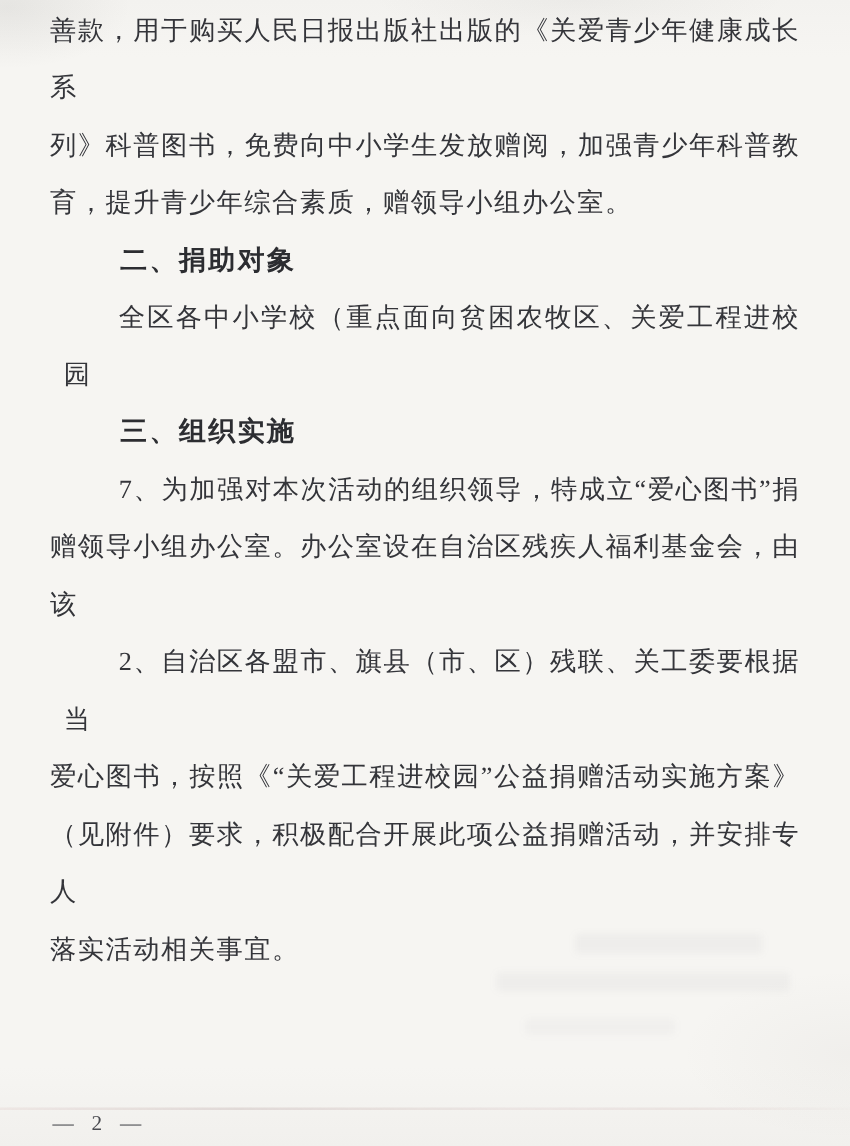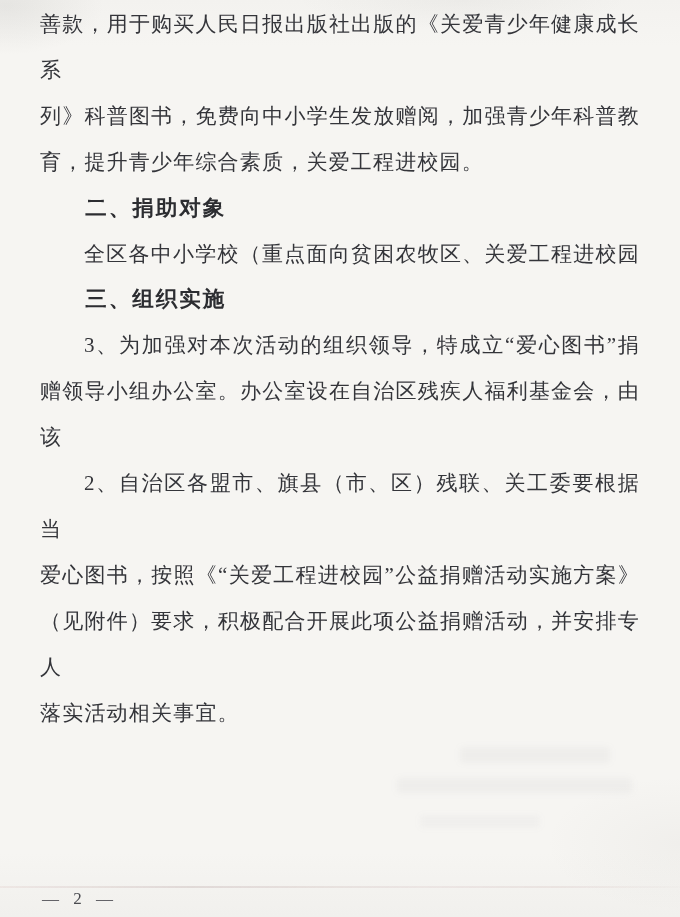--- a/index.html
+++ b/index.html
@@ -32,20 +32,21 @@
     letter-spacing: 1.2px;
     text-rendering: optimizeLegibility;
   }
   .line.just {
     text-align: justify;
     text-align-last: justify;
     text-justify: inter-character;
   }
   .line.indent {
     text-indent: 2.1em;
+    margin-left: 11px;
   }
   .line.heading {
     font-family: "Liberation Sans", "DejaVu Sans", sans-serif;
     font-weight: 700;
     letter-spacing: 2px;
     color: #2c2d31;
     font-size: 21.5px;
   }
   .pageno {
     position: absolute;
@@ -80,25 +81,25 @@
   .g2 { right: 48px;  top: 778px; width: 235px; height: 15px; }
   .g3 { right: 140px; top: 815px; width: 120px; height: 13px; background: rgba(105,110,130,0.04); }
 </style>
 </head>
 <body>
 
 <div class="page">
   <div class="content" id="doc-body">
       <div class="line just">善款，用于购买人民日报出版社出版的《关爱青少年健康成长系</div>
       <div class="line just">列》科普图书，免费向中小学生发放赠阅，加强青少年科普教</div>
-      <div class="line">育，提升青少年综合素质，关爱工程进校园。</div>
+      <div class="line">育，提升青少年综合素质，赠领导小组办公室。</div>
       <div class="line heading indent">二、捐助对象</div>
       <div class="line indent just">全区各中小学校（重点面向贫困农牧区、关爱工程进校园</div>
       <div class="line heading indent">三、组织实施</div>
-      <div class="line indent just">3、为加强对本次活动的组织领导，特成立“爱心图书”捐</div>
+      <div class="line indent just">7、为加强对本次活动的组织领导，特成立“爱心图书”捐</div>
       <div class="line just">赠领导小组办公室。办公室设在自治区残疾人福利基金会，由该</div>
       <div class="line indent just">2、自治区各盟市、旗县（市、区）残联、关工委要根据当</div>
       <div class="line just">爱心图书，按照《“关爱工程进校园”公益捐赠活动实施方案》</div>
       <div class="line just">（见附件）要求，积极配合开展此项公益捐赠活动，并安排专人</div>
       <div class="line">落实活动相关事宜。</div>
     </div>
 
   <div class="ghost g1"></div>
   <div class="ghost g2"></div>
   <div class="ghost g3"></div>

